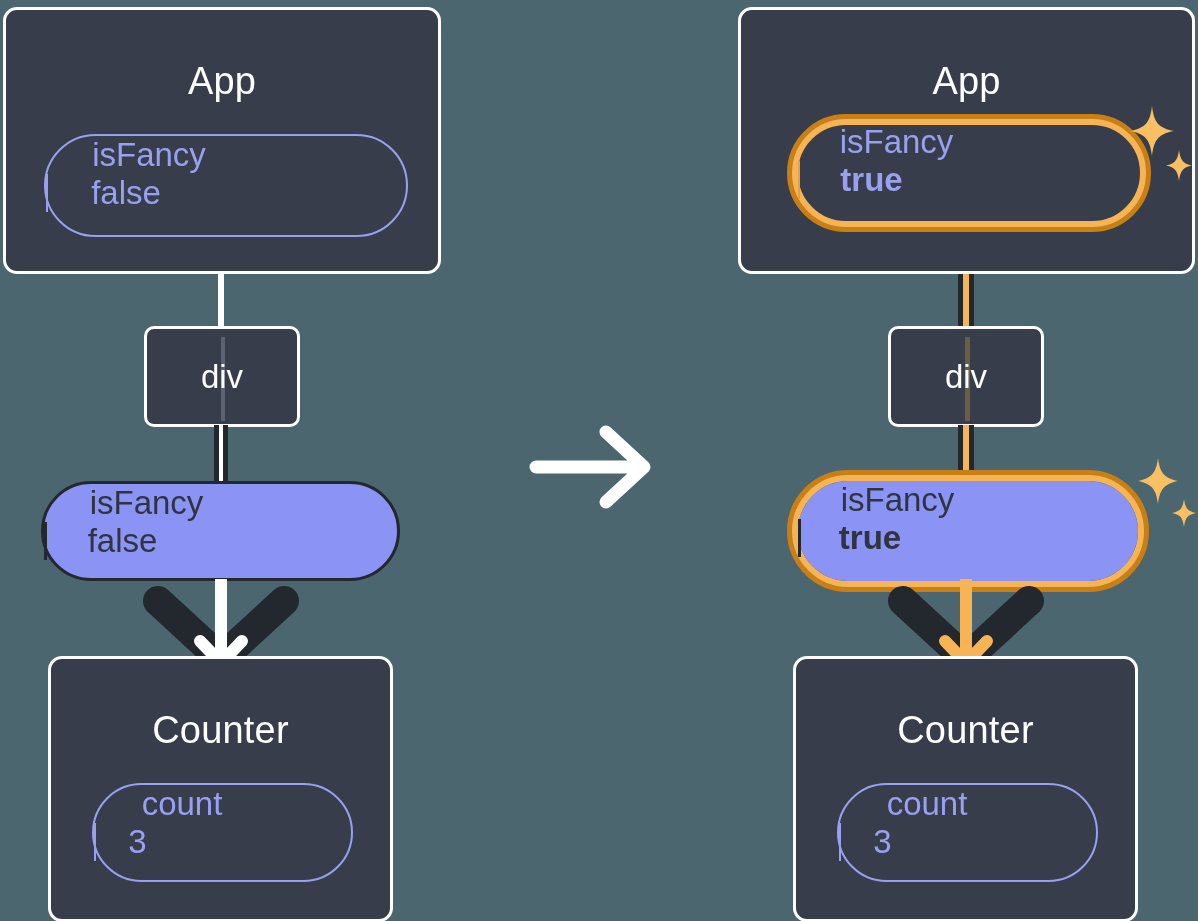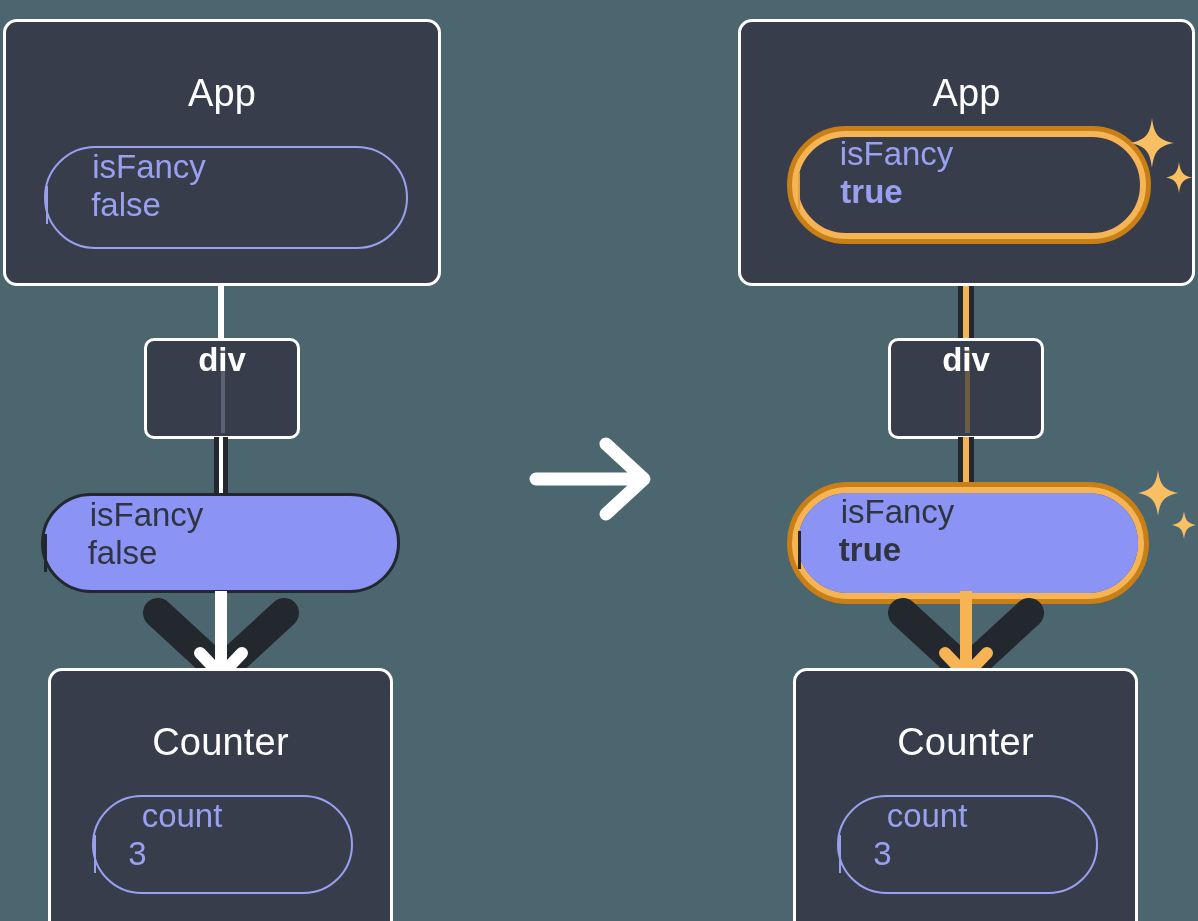--- a/index.html
+++ b/index.html
@@ -4,21 +4,21 @@
 <title>React props flow diagram</title>
 <style>
   html,body{margin:0;padding:0;}
   body{
     width:1198px;height:921px;
     background:#4c666f;
     font-family:"Liberation Sans", sans-serif;
     overflow:hidden;
     position:relative;
   }
-  #stage{position:absolute;left:0;top:16px;width:1198px;height:679px;}
+  #stage{position:absolute;left:0;top:4px;width:1198px;height:679px;}
 
   
   .compbox{
     position:absolute;
     background:#383d4c;
     border:3px solid #ffffff;
     border-radius:14px;
     box-sizing:border-box;
   }
   .compbox .title{
@@ -29,22 +29,22 @@
     font-size:38px;
     font-weight:400;
     letter-spacing:0.2px;
   }
   .divbox{
     position:absolute;
     background:#383d4c;
     border:3px solid #ffffff;
     border-radius:10px;
     box-sizing:border-box;
-    display:flex;justify-content:center;
-    color:#ffffff;font-size:33px;font-weight:700;
+    display:flex;align-items:center;justify-content:center;
+    color:#ffffff;font-size:33px;font-weight:400;
   }
 
   
   .pill{
     position:absolute;
     box-sizing:border-box;
     display:flex;
     align-items:stretch;
     border-radius:999px;
     flex-direction:column;

